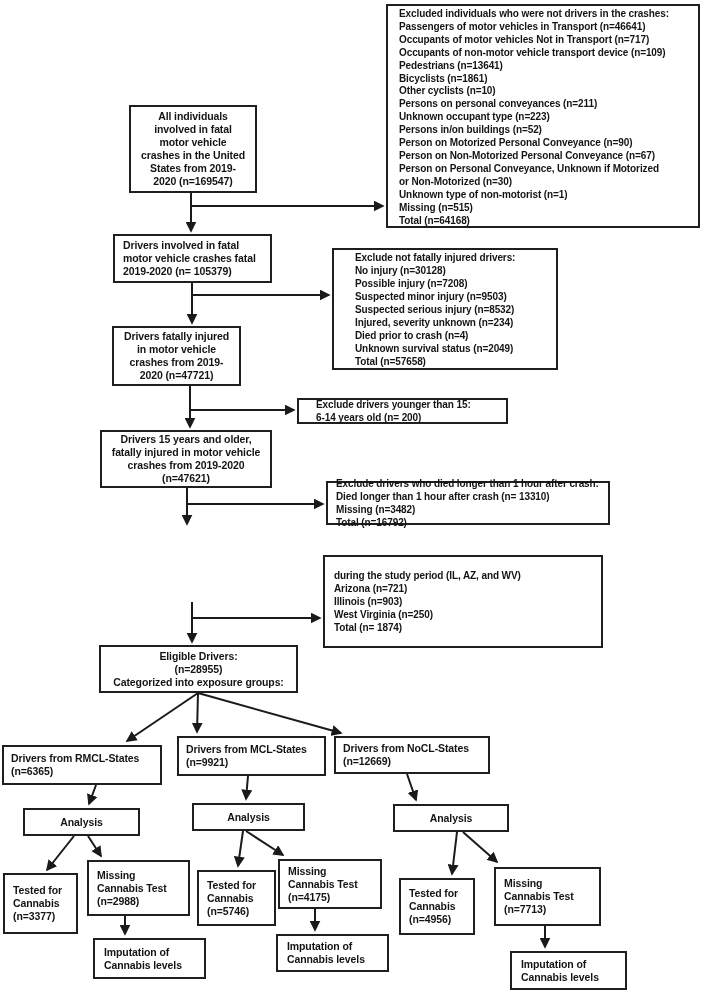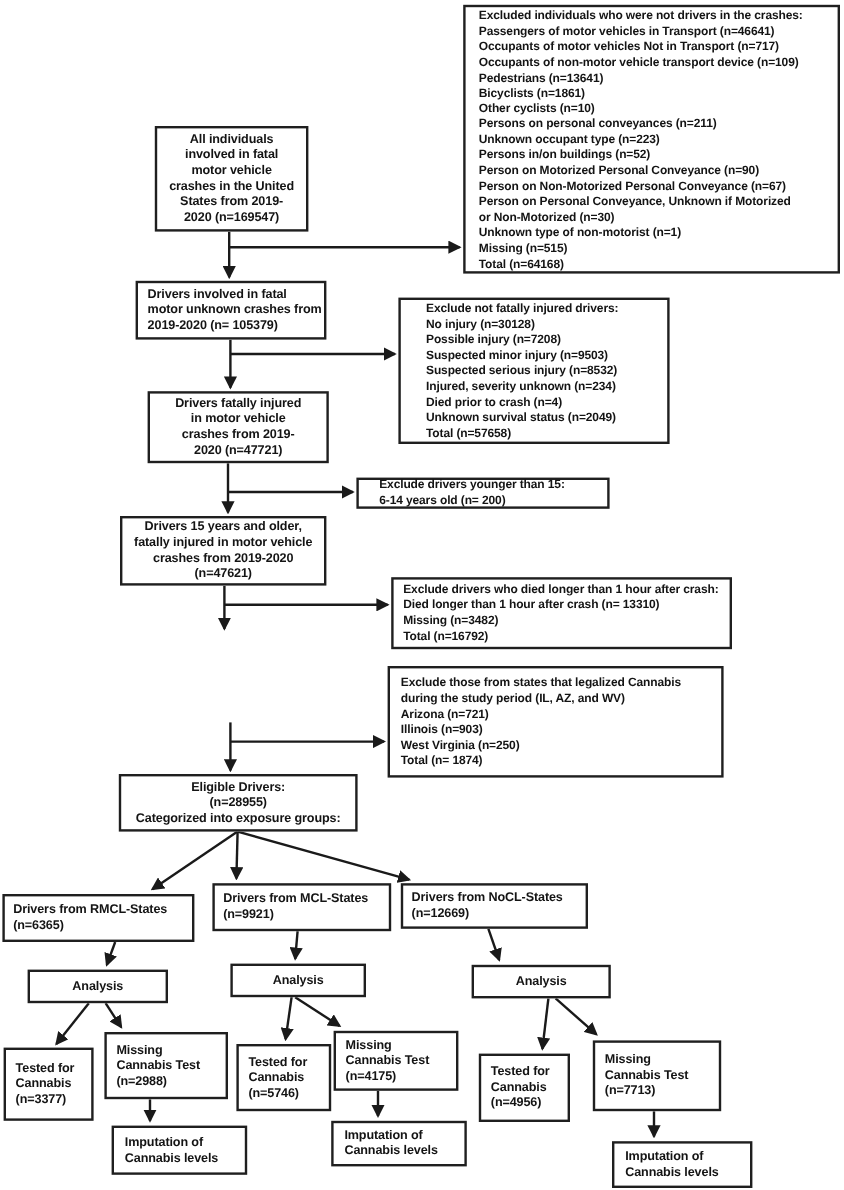--- a/index.html
+++ b/index.html
@@ -64,25 +64,25 @@
     <div class="ln">All individuals</div>
     <div class="ln">involved in fatal</div>
     <div class="ln">motor vehicle</div>
     <div class="ln">crashes in the United</div>
     <div class="ln">States from 2019-</div>
     <div class="ln">2020 (n=169547)</div>
   </div>
 
   <div class="box left" style="left:113px;top:234px;width:159px;height:49px">
     <div class="ln">Drivers involved in fatal</div>
-    <div class="ln">motor unknown crashes from</div>
+    <div class="ln">motor vehicle crashes fatal</div>
     <div class="ln">2019-2020 (n= 105379)</div>
   </div>
 
-  <div class="box center" style="left:123px;top:326px;width:151px;height:60px">
+  <div class="box center" style="left:112px;top:326px;width:129px;height:60px">
     <div class="ln">Drivers fatally injured</div>
     <div class="ln">in motor vehicle</div>
     <div class="ln">crashes from 2019-</div>
     <div class="ln">2020 (n=47721)</div>
   </div>
 
   <div class="box center" style="left:100px;top:430px;width:172px;height:58px">
     <div class="ln">Drivers 15 years and older,</div>
     <div class="ln">fatally injured in motor vehicle</div>
     <div class="ln">crashes from 2019-2020</div>
@@ -126,29 +126,28 @@
     <div class="ln">Died prior to crash (n=4)</div>
     <div class="ln">Unknown survival status (n=2049)</div>
     <div class="ln">Total (n=57658)</div>
   </div>
 
   <div class="box left side" style="left:297px;top:398px;width:211px;height:26px;padding-left:17px">
     <div class="ln">Exclude drivers younger than 15:</div>
     <div class="ln">6-14 years old (n= 200)</div>
   </div>
 
-  <div class="box left side" style="left:326px;top:481px;width:284px;height:60px;padding-left:8px">
+  <div class="box left side" style="left:326px;top:481px;width:284px;height:44px;padding-left:8px">
     <div class="ln">Exclude drivers who died longer than 1 hour after crash:</div>
     <div class="ln">Died longer than 1 hour after crash (n= 13310)</div>
     <div class="ln">Missing (n=3482)</div>
     <div class="ln">Total (n=16792)</div>
   </div>
 
   <div class="box left side" style="left:323px;top:555px;width:280px;height:93px;padding-left:9px">
-    <div class="ln">Exclude those from states that legalized Cannabis</div>
     <div class="ln">during the study period (IL, AZ, and WV)</div>
     <div class="ln">Arizona (n=721)</div>
     <div class="ln">Illinois (n=903)</div>
     <div class="ln">West Virginia (n=250)</div>
     <div class="ln">Total (n= 1874)</div>
   </div>
 
   <div class="box left" style="left:2px;top:745px;width:160px;height:40px;padding-left:7px">
     <div class="ln">Drivers from RMCL-States</div>
     <div class="ln">(n=6365)</div>

